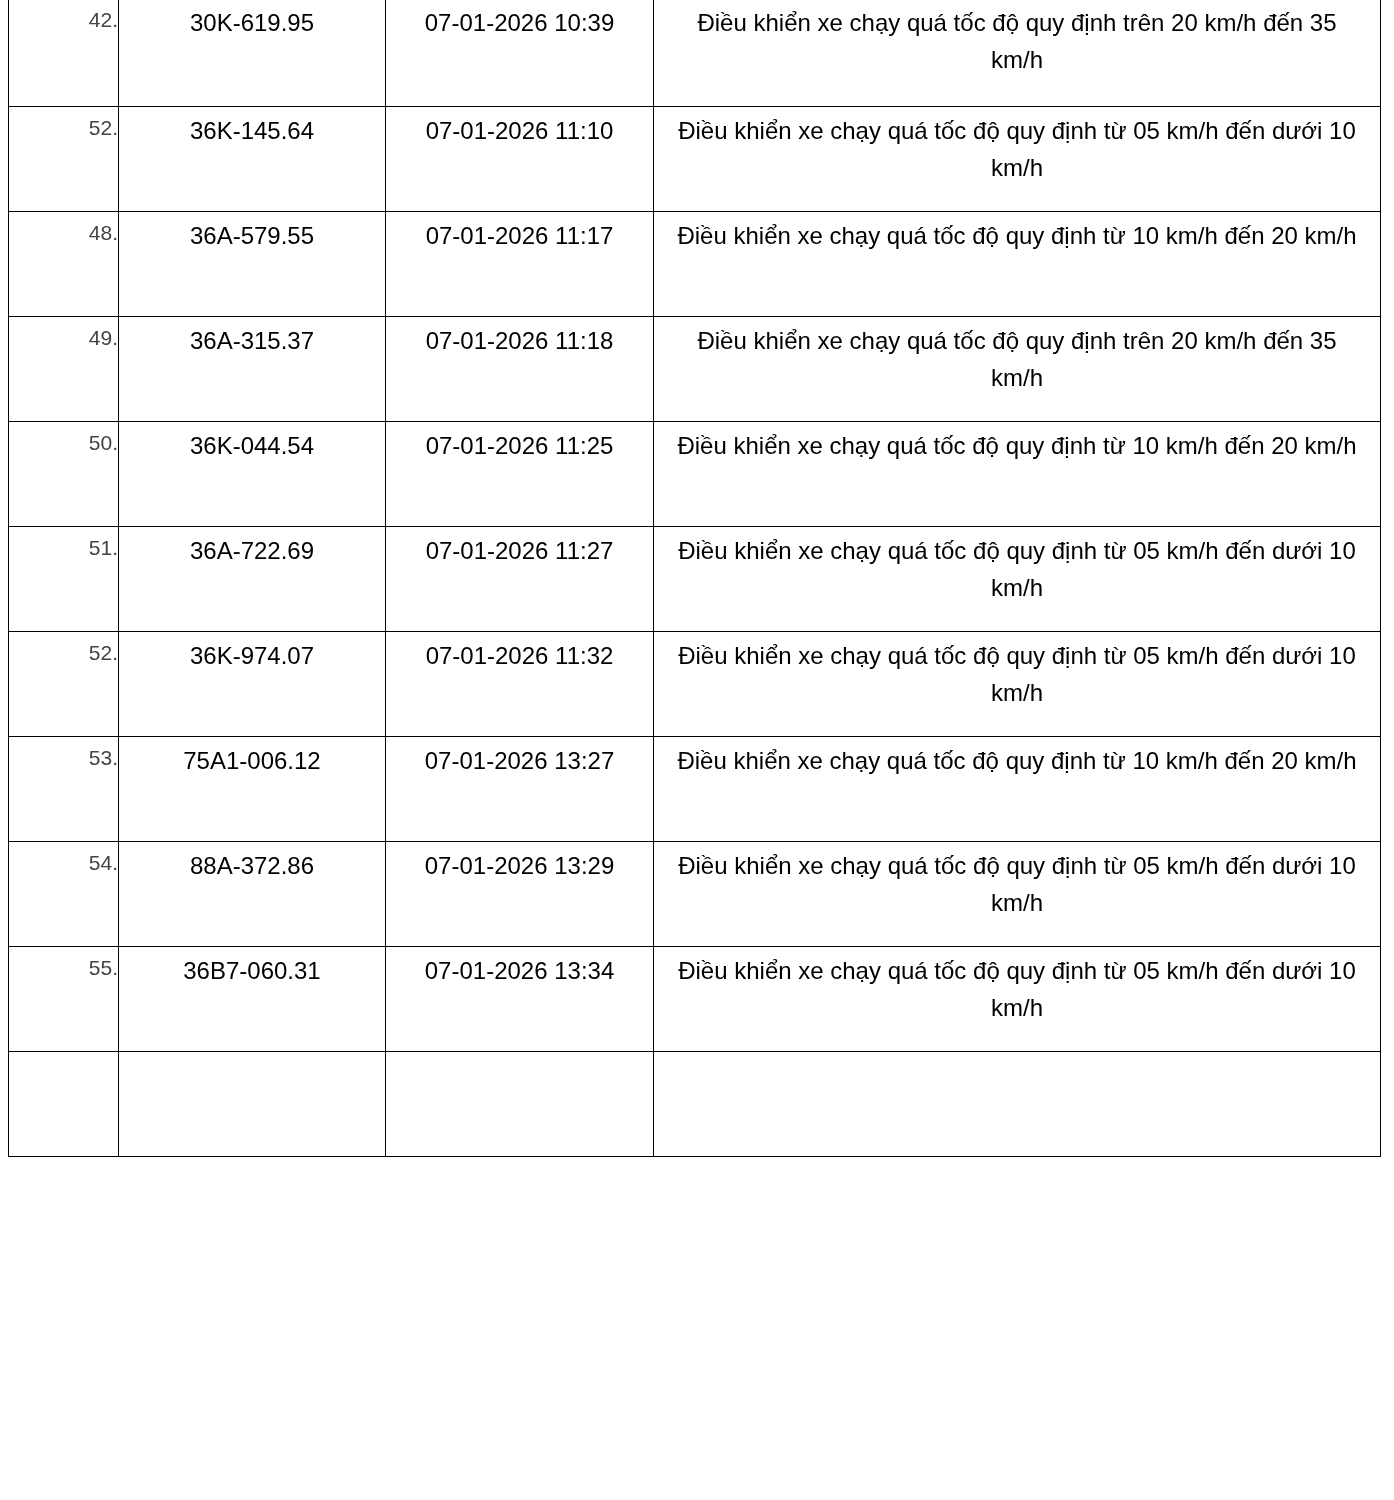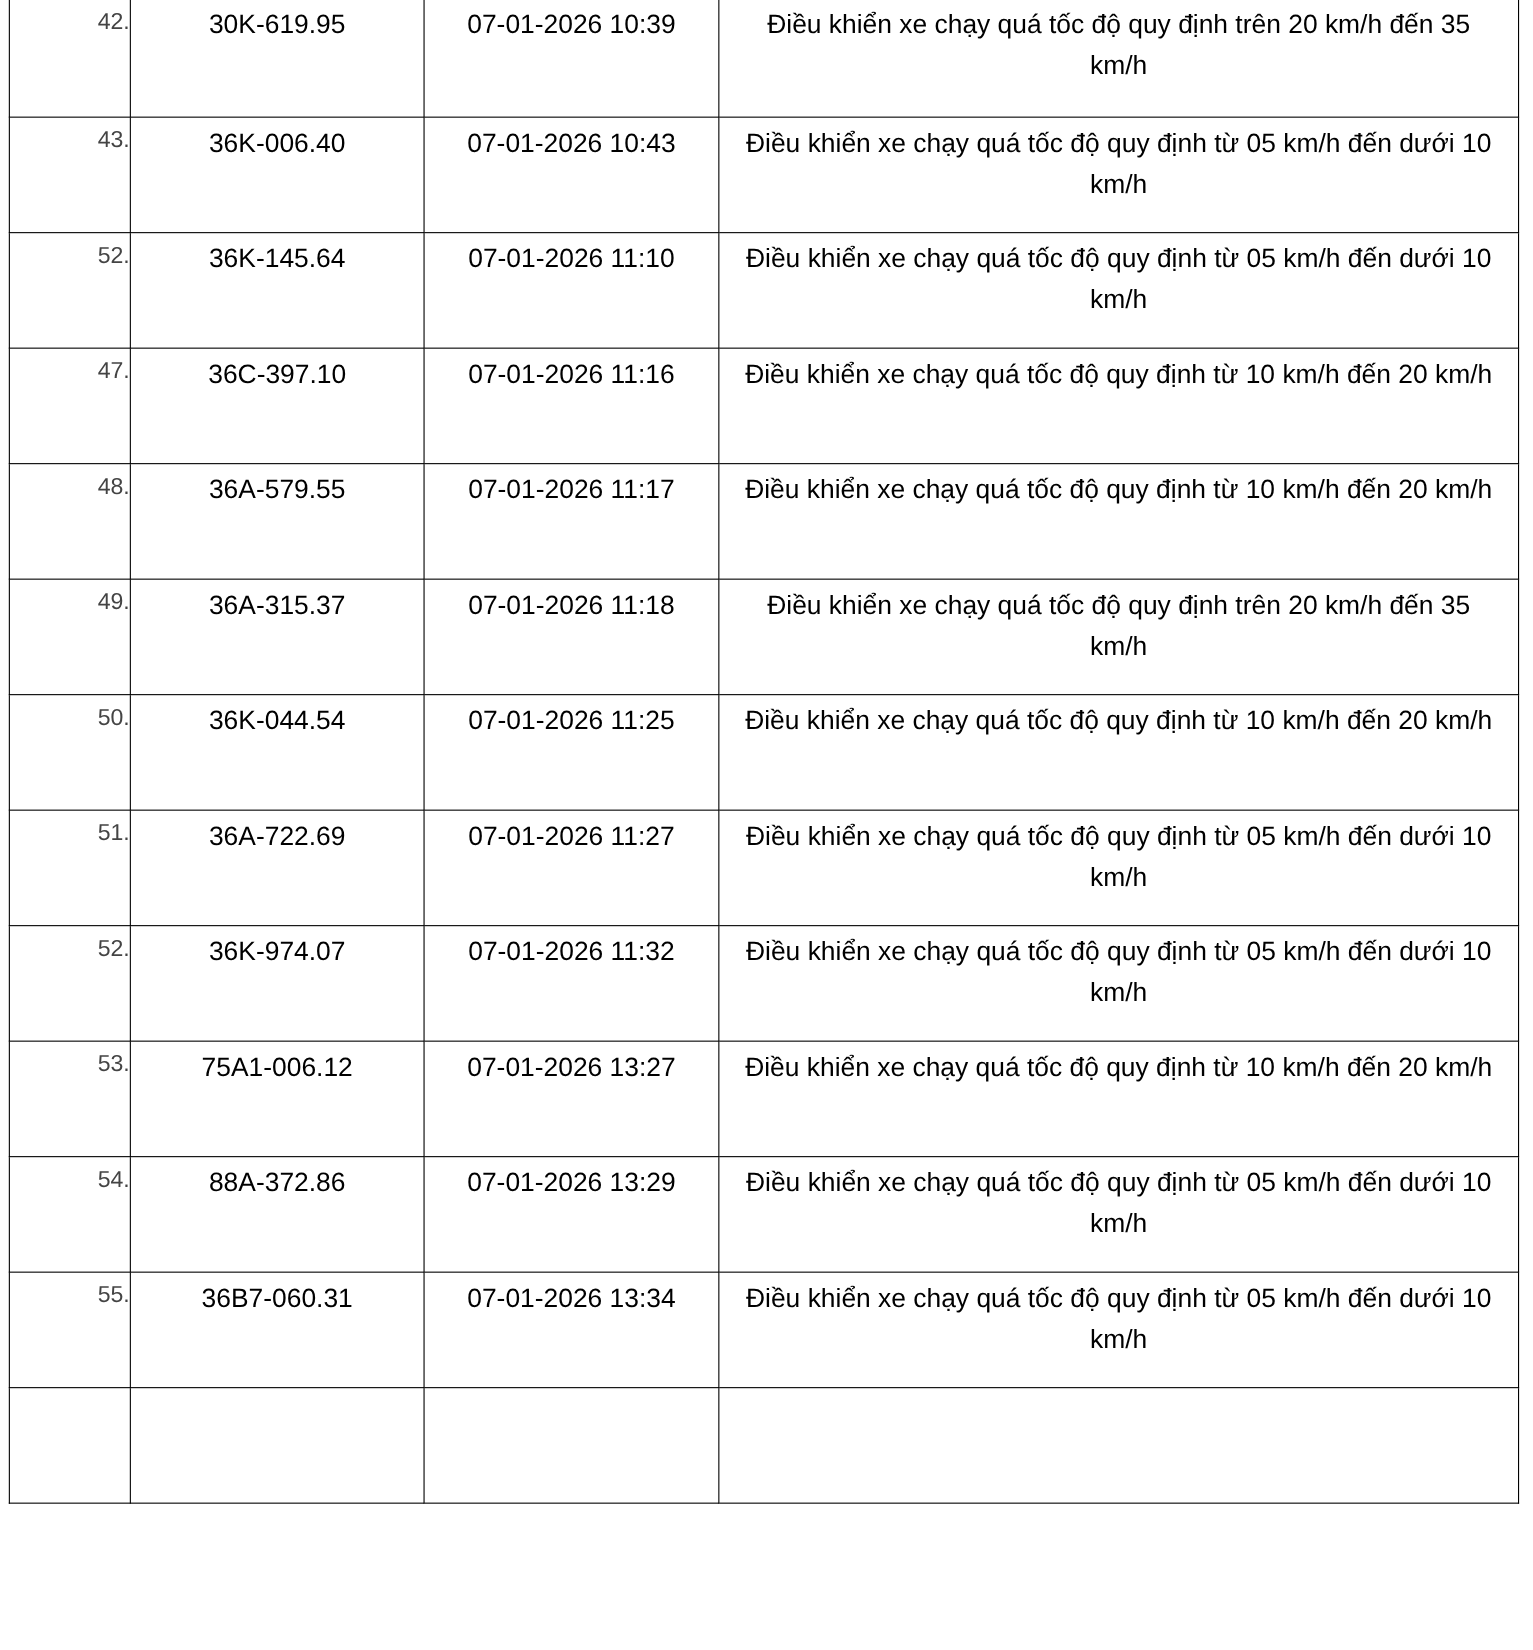--- a/index.html
+++ b/index.html
@@ -67,36 +67,24 @@
     <col class="col-desc">
   </colgroup>
   <tbody>
     <tr>
       <td class="cell-index">42.</td>
       <td class="cell-plate">30K-619.95</td>
       <td class="cell-time">07-01-2026 10:39</td>
       <td class="cell-desc">Điều khiển xe chạy quá tốc độ quy định trên 20 km/h đến 35 km/h</td>
     </tr>
     <tr>
-      <td class="cell-index">43.</td>
-      <td class="cell-plate">36K-006.40</td>
-      <td class="cell-time">07-01-2026 10:43</td>
-      <td class="cell-desc">Điều khiển xe chạy quá tốc độ quy định từ 05 km/h đến dưới 10 km/h</td>
-    </tr>
-    <tr>
       <td class="cell-index">52.</td>
       <td class="cell-plate">36K-145.64</td>
       <td class="cell-time">07-01-2026 11:10</td>
       <td class="cell-desc">Điều khiển xe chạy quá tốc độ quy định từ 05 km/h đến dưới 10 km/h</td>
-    </tr>
-    <tr>
-      <td class="cell-index">47.</td>
-      <td class="cell-plate">36C-397.10</td>
-      <td class="cell-time">07-01-2026 11:16</td>
-      <td class="cell-desc">Điều khiển xe chạy quá tốc độ quy định từ 10 km/h đến 20 km/h</td>
     </tr>
     <tr>
       <td class="cell-index">48.</td>
       <td class="cell-plate">36A-579.55</td>
       <td class="cell-time">07-01-2026 11:17</td>
       <td class="cell-desc">Điều khiển xe chạy quá tốc độ quy định từ 10 km/h đến 20 km/h</td>
     </tr>
     <tr>
       <td class="cell-index">49.</td>
       <td class="cell-plate">36A-315.37</td>

